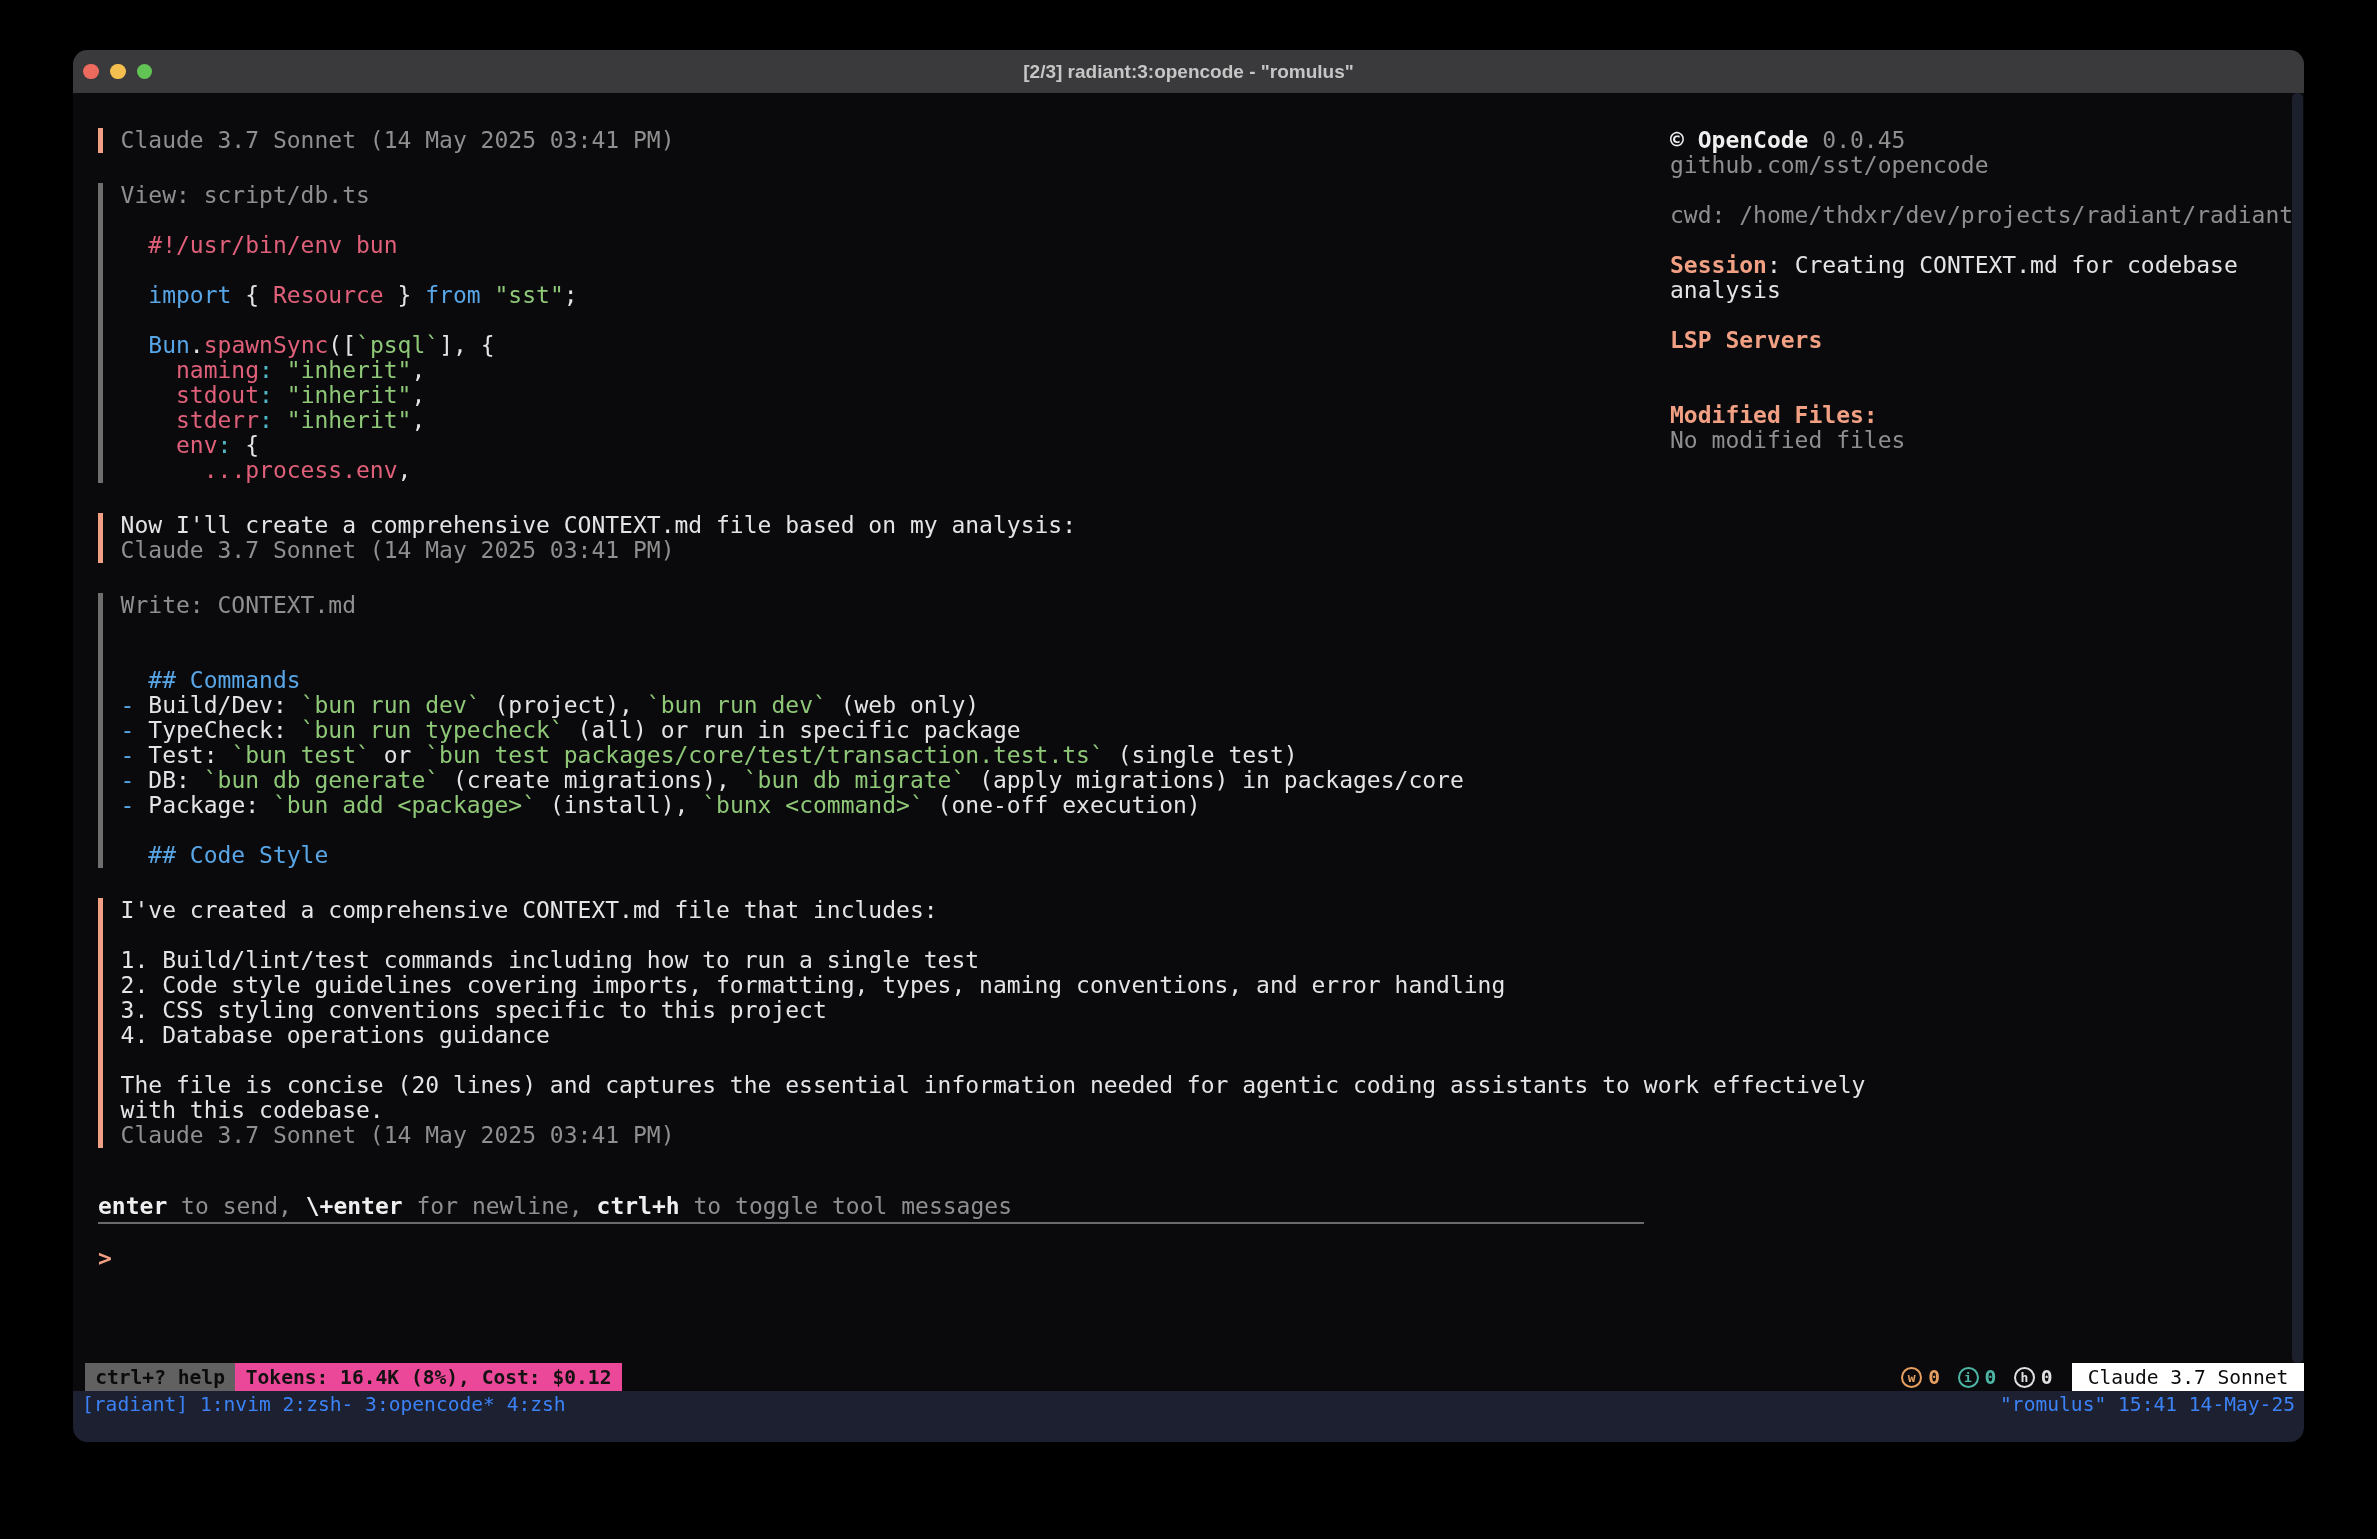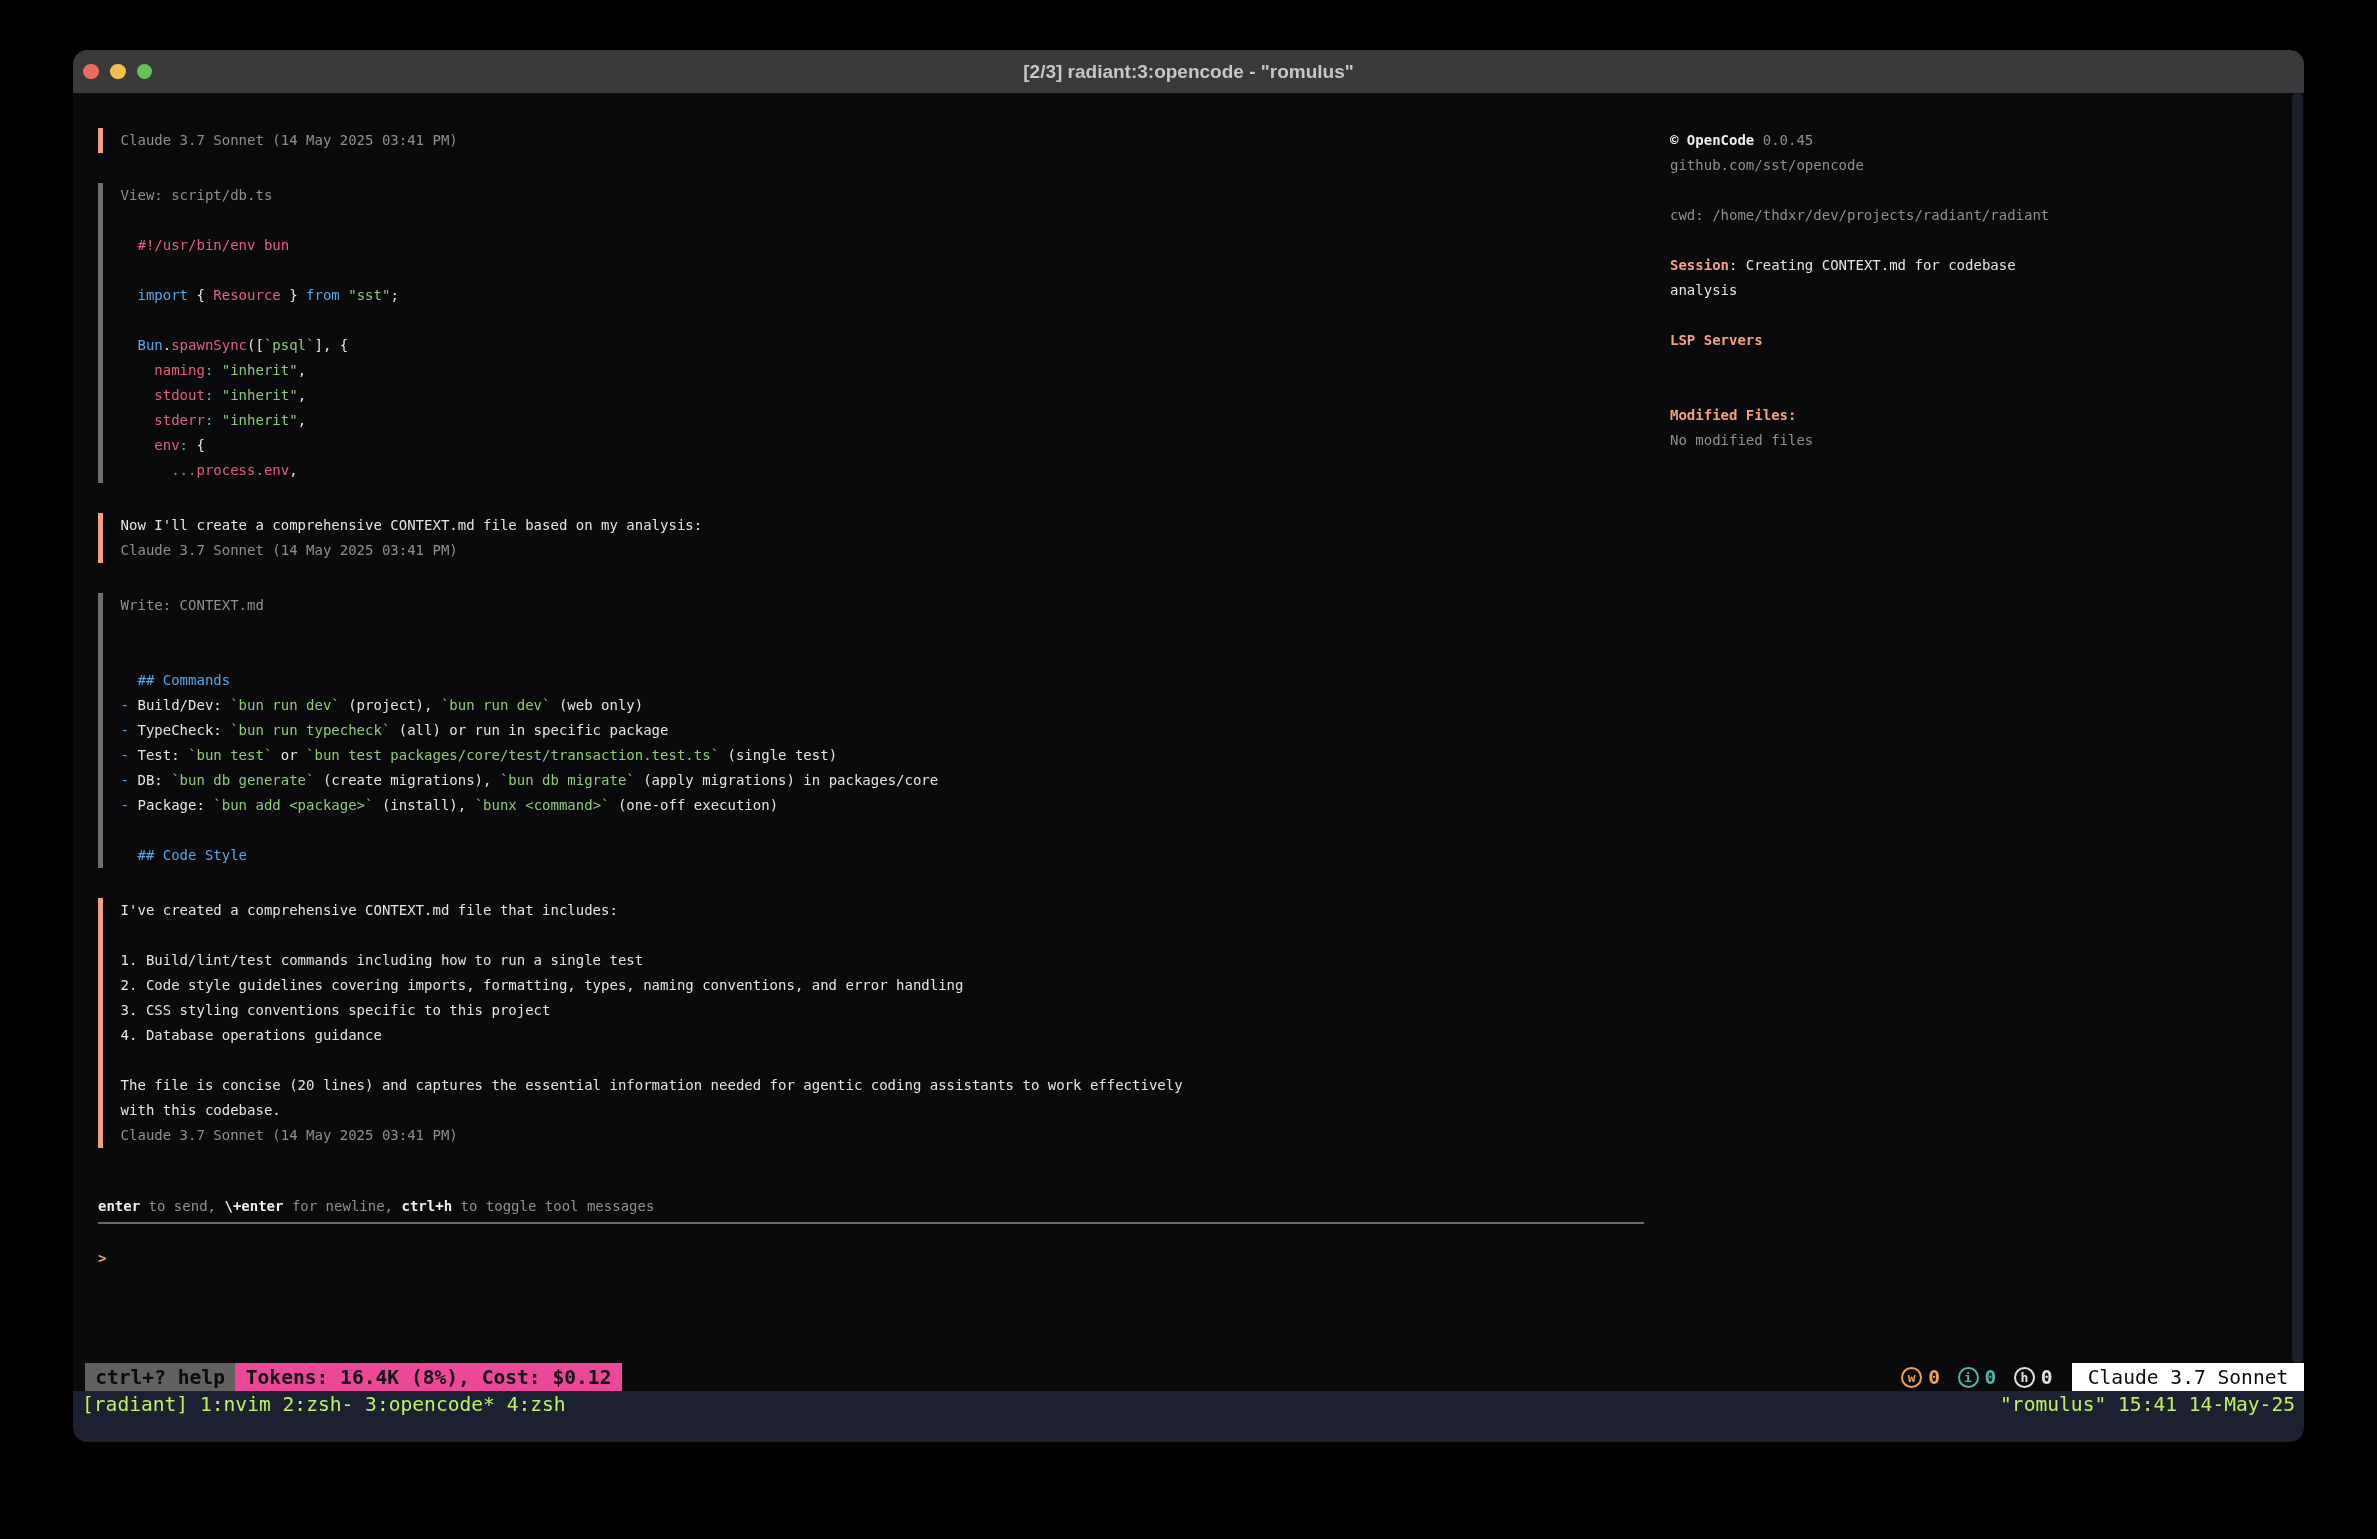--- a/index.html
+++ b/index.html
@@ -15,21 +15,21 @@
     display:flex;align-items:center;justify-content:center;}
   .titlebar .title{color:#C6C6C6;font-family:"Liberation Sans",sans-serif;
     font-weight:700;font-size:19px;}
   .traffic{position:absolute;left:10.4px;top:0;height:43px;display:flex;align-items:center;gap:11px;}
   .light{width:15.7px;height:15.7px;border-radius:50%;}
   .light.red{background:#EC6A5E;}
   .light.yellow{background:#F4BF4F;}
   .light.green{background:#61C454;}
 
   
-  .term{font-size:14px;line-height:25px;}
+  .term{font-size:23px;line-height:25px;}
   .line{white-space:pre;min-height:25px;}
   .seg-w{color:#E4E4E6;}
   .seg-wb{color:#EFEFEF;font-weight:700;}
   .seg-g{color:#8F8F8F;}
   .seg-p{color:#E0607A;}
   .seg-b{color:#58A6E6;}
   .seg-gn{color:#8FC978;}
   .seg-cy{color:#4FB8C6;}
   .seg-o{color:#F2A083;font-weight:700;}
 
@@ -60,21 +60,21 @@
   .status-right{margin-left:auto;display:flex;align-items:stretch;}
   .diags{display:flex;align-items:center;gap:17.6px;margin-right:19.6px;}
   .diag{display:inline-flex;align-items:center;gap:5.9px;font-weight:600;}
   .diag-circle{width:21px;height:21px;border:2px solid currentColor;border-radius:50%;
     display:inline-flex;align-items:center;justify-content:center;
     font-size:13px;font-weight:700;}
   .chip-model{background:#ffffff;color:#0B0B0B;font-weight:500;padding:0 15.7px;}
 
   
   .tmux{position:absolute;left:0;right:0;top:1341px;height:52px;background:#1D2030;
-    border-radius:0 0 14.4px 14.4px;color:#bef264;font-size:19.6px;
+    border-radius:0 0 14.4px 14.4px;color:#3b82f6;font-size:19.6px;
     display:flex;justify-content:space-between;align-items:flex-start;
     padding:1.3px 9px 0 9px;line-height:26px;}
 </style>
 </head>
 <body>
 
 <div class="window">
 
   <div class="titlebar">
     <div class="traffic">

